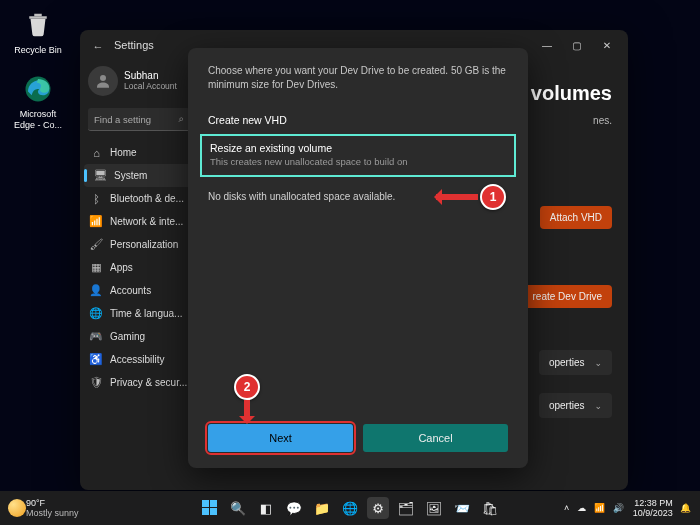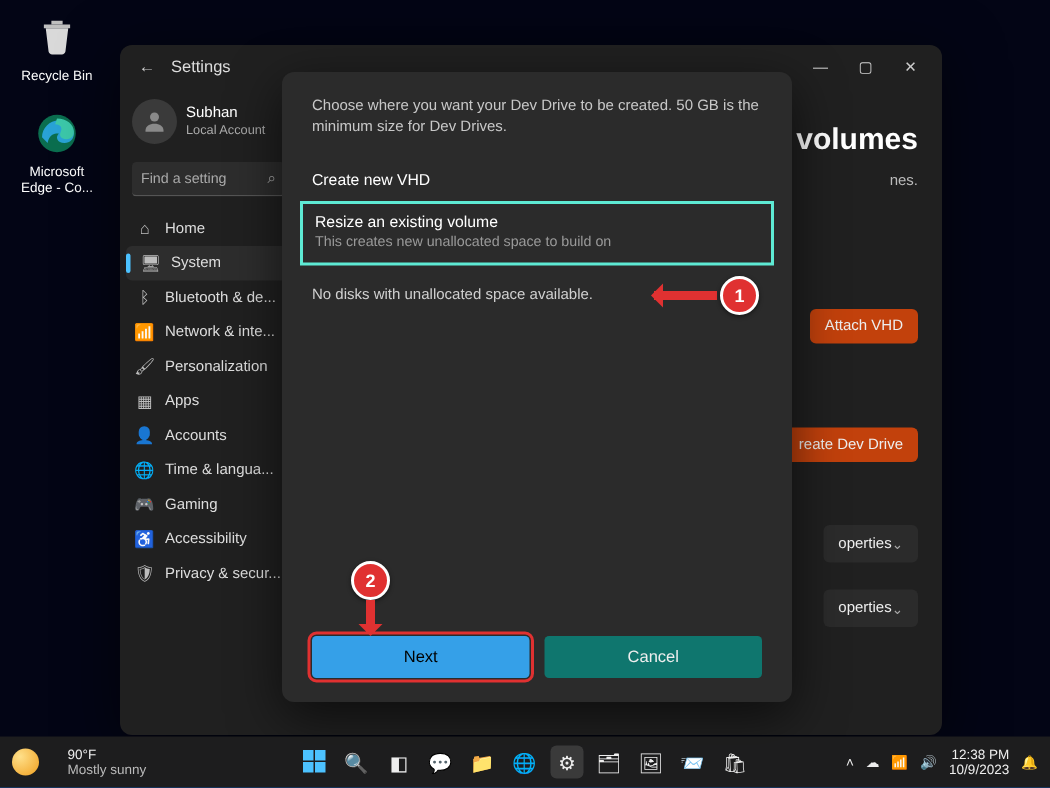--- a/index.html
+++ b/index.html
@@ -33,21 +33,21 @@
 .search .mg{margin-left:auto;font-size:10px}
 .nav{display:flex;flex-direction:column}
 .nav .item{display:flex;align-items:center;gap:7px;padding:5px 10px 5px 10px;color:#ddd;position:relative;font-size:10px;white-space:nowrap;overflow:hidden}
 .nav .item.sel{background:#2d2d2d;border-radius:4px;margin:0 4px}
 .nav .item.sel::before{content:"";position:absolute;left:0;top:5px;bottom:5px;width:2.5px;background:#4cc2ff;border-radius:2px}
 .nav .ic{width:13px;height:13px;display:flex;align-items:center;justify-content:center;font-size:11px;color:#bdbdbd}
 .content{flex:1;position:relative;padding:10px 16px 0 0;color:#fff}
 .content h1{font-size:20px;font-weight:600;margin:12px 0 10px 0;text-align:right;white-space:nowrap}
 .content .subrow{font-size:10px;color:#bbb;text-align:right;margin-bottom:14px}
 .cardbtn{background:#c2410c;border-radius:4px;padding:6px 10px;font-size:10px;color:#eee;margin:6px 0 6px auto;display:inline-block;float:right;clear:both}
-.propbtn{background:#2b2b2b;border-radius:4px;padding:7px 10px;font-size:10px;color:#eee;margin:6px 0 6px auto;float:right;clear:both;display:flex;align-items:center;}
+.propbtn{background:#2b2b2b;border-radius:4px;padding:7px 10px;font-size:10px;color:#eee;margin:6px 0 6px auto;float:right;clear:both;display:flex;align-items:center;gap:10px}
 .propbtn .chev{font-size:9px;color:#aaa}
 
 .dialog{position:absolute;left:188px;top:48px;width:340px;height:420px;background:#2b2b2b;border-radius:8px;box-shadow:0 10px 34px rgba(0,0,0,.6);color:#e6e6e6;padding:16px 20px 14px;box-sizing:border-box}
 .dialog h2{font-size:14px;font-weight:600;margin:0 0 10px}
 .dialog .desc{font-size:10px;color:#c8c8c8;line-height:14px;margin-bottom:16px}
 .opt{padding:6px 0 8px}
 .opt .ot{font-size:10.5px;color:#fff}
 .opt .os{font-size:9.5px;color:#9a9a9a;margin-top:2px}
 .opt.box{border:2px solid #5eead4;padding:6px 8px 8px;margin:0 -8px}
 .dialog .msg{font-size:10px;color:#d0d0d0;margin-top:14px}
@@ -57,21 +57,21 @@
 .dlgbtns .cancel{background:#0f766e;color:#eee}
 
 .bubble{position:absolute;width:22px;height:22px;border-radius:50%;background:#e03131;border:2px solid #fff;color:#fff;font-size:12px;font-weight:700;display:flex;align-items:center;justify-content:center;box-shadow:0 1px 3px rgba(0,0,0,.5)}
 .arrow{position:absolute}
 .arrow.h{height:6px;background:#e03131}
 .arrow.h::before{content:"";position:absolute;left:-10px;top:-5px;border:8px solid transparent;border-right-color:#e03131}
 .arrow.v{width:6px;background:#e03131}
 .arrow.v::after{content:"";position:absolute;bottom:-10px;left:-5px;border:8px solid transparent;border-top-color:#e03131}
 
 .taskbar{position:absolute;left:0;right:0;bottom:0;height:34px;background:rgba(32,32,32,.92);display:flex;align-items:center;color:#eee;font-size:9px;padding:0 8px}
-.taskbar .weather{display:flex;align-items:center;gap:19px;line-height:10px}
+.taskbar .weather{display:flex;align-items:center;gap:0;line-height:10px}
 .taskbar .weather .wic{width:18px;height:18px;border-radius:50%;background:radial-gradient(circle at 30% 30%,#ffe08a,#f0a020)}
 .taskbar .center{position:absolute;left:50%;transform:translateX(-50%);display:flex;gap:6px}
 .ticon{width:22px;height:22px;border-radius:4px;display:flex;align-items:center;justify-content:center;font-size:13px}
 .taskbar .tray{margin-left:auto;display:flex;align-items:center;gap:8px}
 .taskbar .clock{text-align:right;line-height:10px}
 </style>
 </head>
 <body>
 
 <div class="wallpaper">

